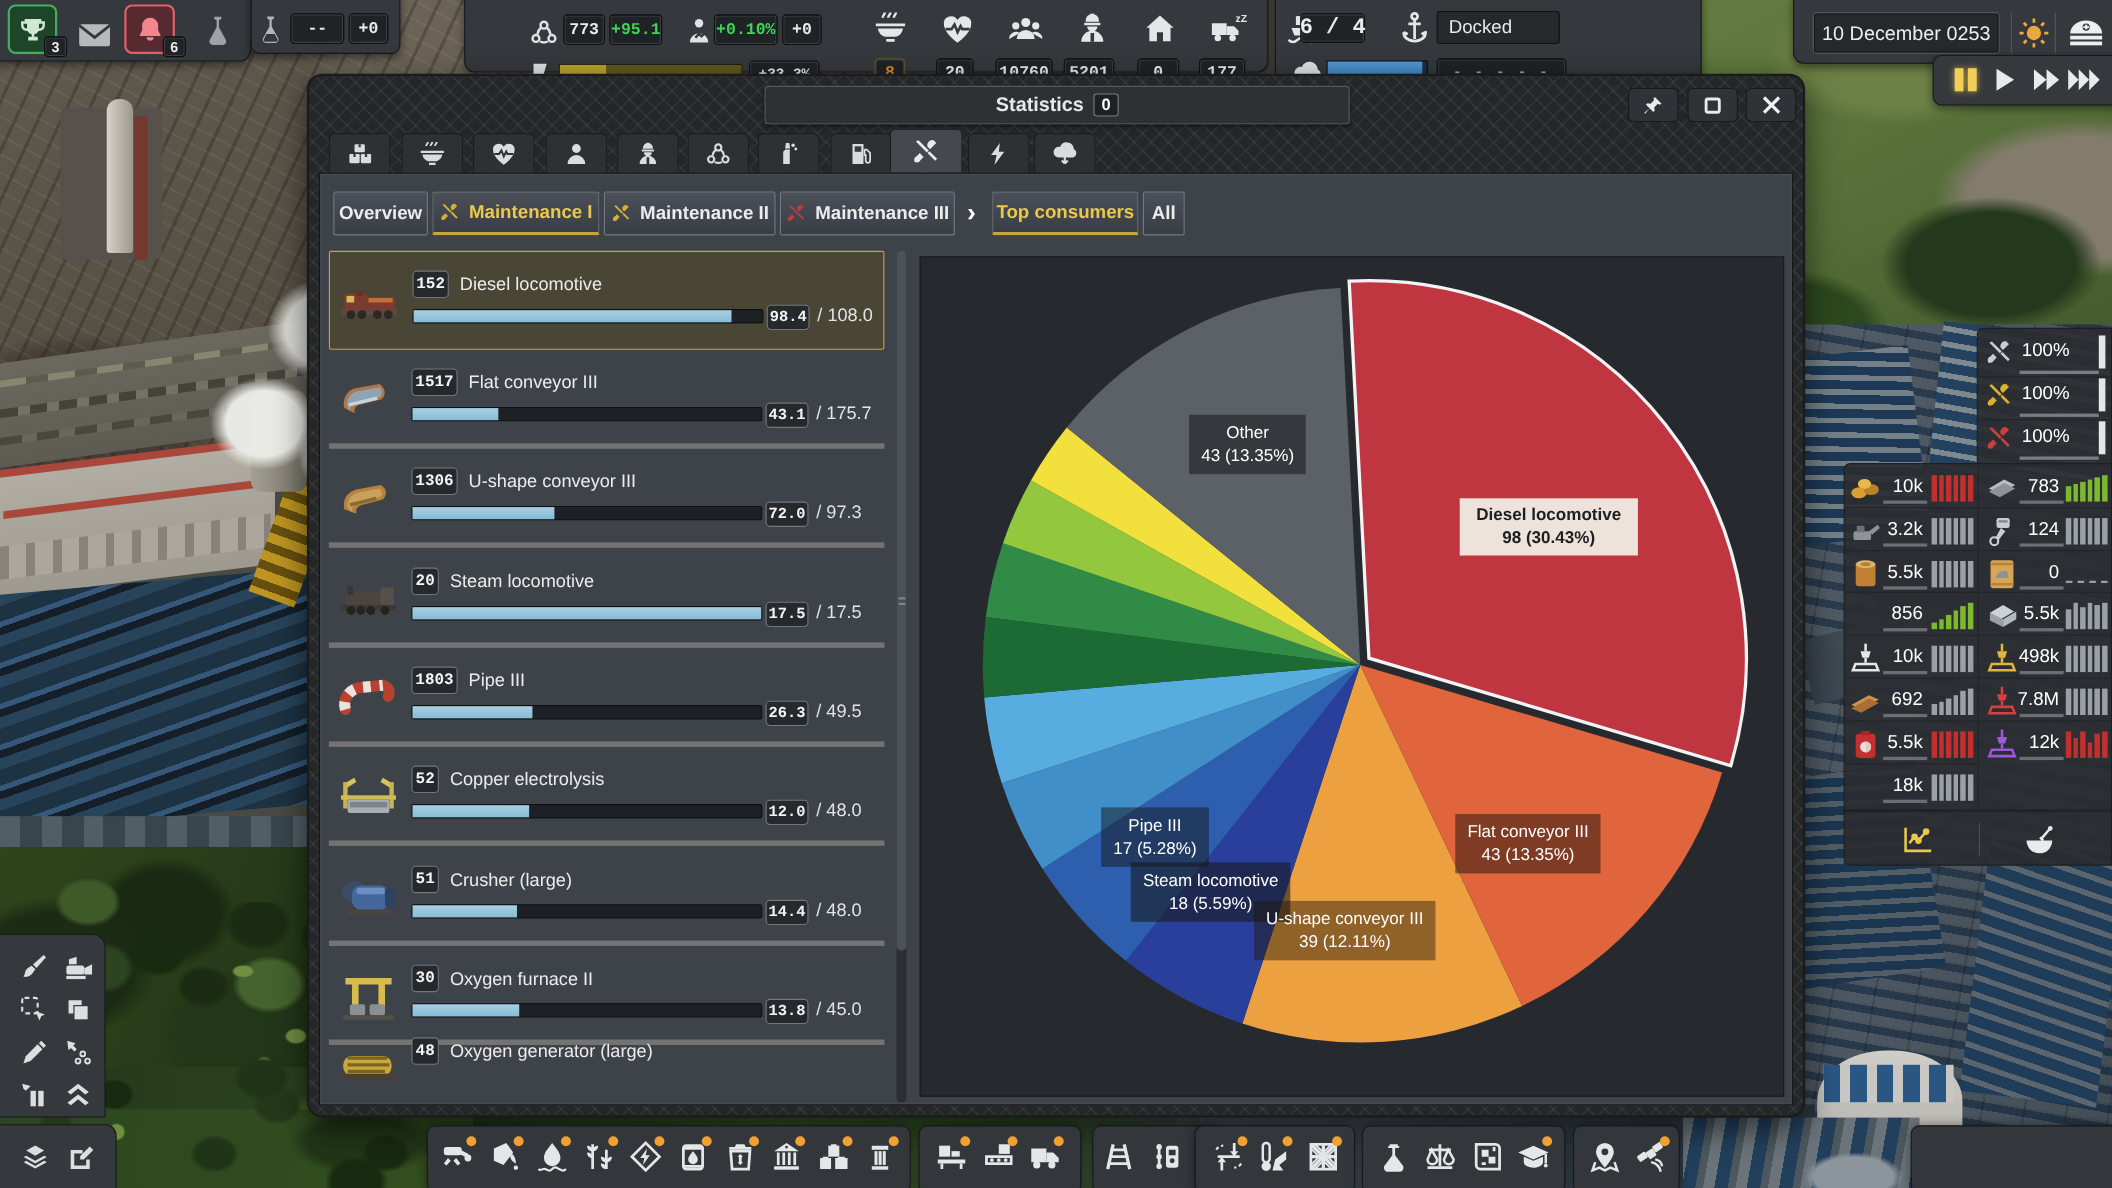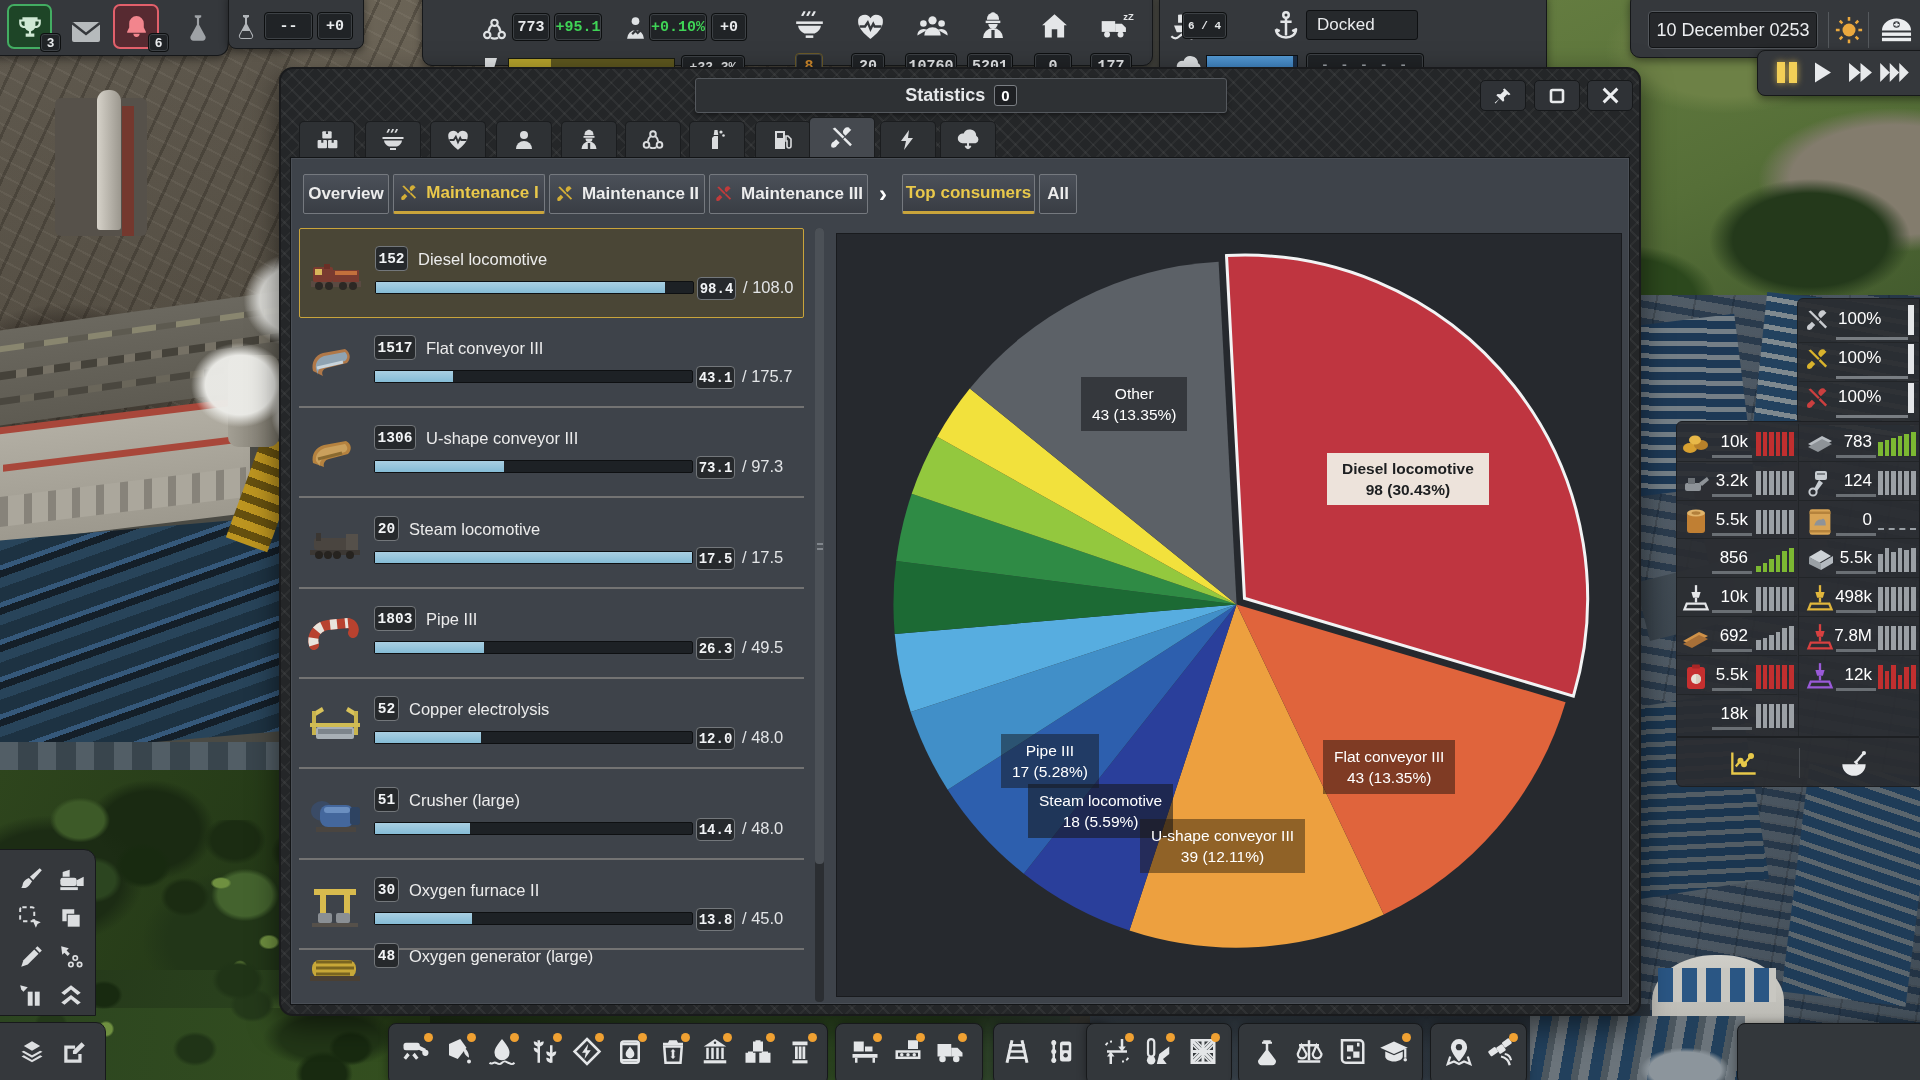--- a/index.html
+++ b/index.html
@@ -17,21 +17,21 @@
 #title .t{color:#e6e8ea;font-size:18px;font-weight:bold}
 #title .z{margin-left:9px;background:#1e2023;border:1px solid #7a7e83;border-radius:3px;color:#fff;font-size:15px;font-weight:bold;padding:0px 6px;line-height:19px}
 .winbtn{position:absolute;top:11px;width:46px;height:31px;background:#2f3236;border:1px solid #17191b;border-radius:5px;display:flex;align-items:center;justify-content:center}
 .tab{position:absolute;top:52px;width:56px;height:36px;background:#2e3134;border:1px solid #1b1d1f;border-bottom:none;border-radius:5px 5px 0 0;display:flex;align-items:center;justify-content:center}
 .tabsel{top:48px;height:40px;width:66px;background:#45494f}
 #inner{position:absolute;left:9px;top:88px;width:1340px;height:848px;background:#3e434a;border:1px solid #131517;box-shadow:inset 0 0 0 1px #4a4f56}
 
 .stab{position:absolute;top:16px;height:40px;background:linear-gradient(#4b5059,#393d44);border:1px solid #75797f;border-radius:2px;display:flex;align-items:center;justify-content:center;gap:7px;color:#ececec;font-size:17px;font-weight:bold}
 .stab.on{color:#e9c84b;border-bottom:3px solid #c9a43b}
 
-.item{position:absolute;left:8px;width:505px;height:90px;border-bottom:2px solid #737373}
+.item{position:absolute;left:8px;width:505px;height:90px;border-bottom:5px solid #737373}
 .cnt{position:absolute;background:#26292c;border:1px solid #73777b;border-radius:4px;color:#f2f4f6;font-family:"Liberation Mono",monospace;font-weight:bold;font-size:14.5px;display:flex;align-items:center;justify-content:center;height:25px}
 .nm{position:absolute;color:#ececec;font-size:16.5px;white-space:nowrap}
 .bar{position:absolute;left:75px;width:319px;height:13px;background:#1d2125;border:1px solid #0e1012;border-radius:2px}
 .bar i{display:block;height:100%;background:linear-gradient(#a9cfe2,#85bcd6)}
 .val{position:absolute;left:397px;background:#26292c;border:1px solid #73777b;border-radius:4px;color:#f2f4f6;font-family:"Liberation Mono",monospace;font-weight:bold;font-size:14px;display:flex;align-items:center;justify-content:center;height:23px;width:39px}
 .max{position:absolute;left:443px;color:#e2e4e6;font-size:16.5px}
 .rnum{position:absolute;color:#fff;font-size:17px;text-align:right;width:58px}
 .bars{position:absolute;display:flex;align-items:flex-end;gap:2px;height:26px}
 .bars i{display:block;width:4.6px;background:#9ba0a5}
 .plabel{position:absolute;padding:6px 11px;font-size:15.5px;line-height:21px;text-align:center;white-space:nowrap}
@@ -254,21 +254,21 @@
 
 <div class="panel" style="left:1159px;top:-6px;width:388px;height:84px;border-radius:0 0 10px 10px"></div>
 <div class="icn" style="left:1169px;top:8px;width:36px;height:34px">
       <svg width="35" height="33" viewBox="0 0 26 24" fill="#e4e6e8">
         <path d="M6 10V4h3v2h3v4z"></path>
         <rect x="7" y="4" width="2" height="2"></rect>
         <path d="M3 12h18l-2 5H5z"></path>
         <path d="M1 20c2 2 4 2 6 0s4-2 6 0 4 2 6 0" stroke="#e4e6e8" stroke-width="1.6" fill="none"></path>
       </svg>
     </div>
-<div class="abs lcd" style="left:1182px;top:12px;width:45px;height:27px;font-size:11px">6 / 4</div>
+<div class="abs lcd" style="left:1182px;top:12px;width:59px;height:27px;font-size:20px">6 / 4</div>
 <div class="icn" style="left:1270px;top:8px;width:32px;height:34px">
       <svg width="30" height="33" viewBox="0 0 24 26" fill="none" stroke="#e4e6e8" stroke-width="2">
         <circle cx="12" cy="4.5" r="2.2"></circle>
         <path d="M12 7v14"></path>
         <path d="M7.5 10h9"></path>
         <path d="M4 16c0 4 3.5 6.5 8 6.5s8-2.5 8-6.5l-3 1.5M4 16l3 1.5" stroke-linejoin="round"></path>
       </svg>
     </div>
 <div class="abs" style="left:1306px;top:10px;width:112px;height:30px;background:#26292c;border:1px solid #0e1012;border-radius:3px;color:#e8eaec;font-size:17px;display:flex;align-items:center;padding-left:10px">Docked</div>
 <div class="icn" style="left:1172px;top:51px;width:32px;height:26px">
@@ -493,21 +493,21 @@
                 <path d="M6 30c-2-9 3-16 11-18l22-4c6 3 6 9 2 13l-19 5c-4 1-6 4-5 8z" fill="#b5823f"></path>
                 <path d="M9 28c-1-6 3-11 9-13l20-4c3 3 3 6 0 8l-18 5c-5 1-8 5-7 9z" fill="#caa05c"></path>
                 <path d="M11 26l24-6" stroke="#8a6a30" stroke-width="3" fill="none"></path>
               </svg>
             </div>
  <div class="cnt" style="left:75px;top:17px;width:42px">1306</div>
  <div class="nm" style="left:127px;top:21px">U-shape conveyor III</div>
  <div class="bar" style="top:52px">
               <i style="width:40.6%"></i>
             </div>
- <div class="val" style="top:48px">73.1</div>
+ <div class="val" style="top:48px">72.0</div>
  <div class="max" style="top:49px">/ 97.3</div>
 </div>
 <div class="item" style="top:341px">
  <div class="icn" style="left:6px;top:23px;width:60px;height:46px">
               <svg width="58" height="40" viewBox="0 0 58 40">
                 <rect x="4" y="25" width="50" height="5" fill="#3c3834"></rect>
                 <rect x="8" y="13" width="38" height="12" rx="3" fill="#4a4540"></rect>
                 <rect x="40" y="9" width="12" height="16" fill="#55504a"></rect>
                 <rect x="10" y="8" width="5" height="8" fill="#3a3632"></rect>
                 <g fill="#26231f">

